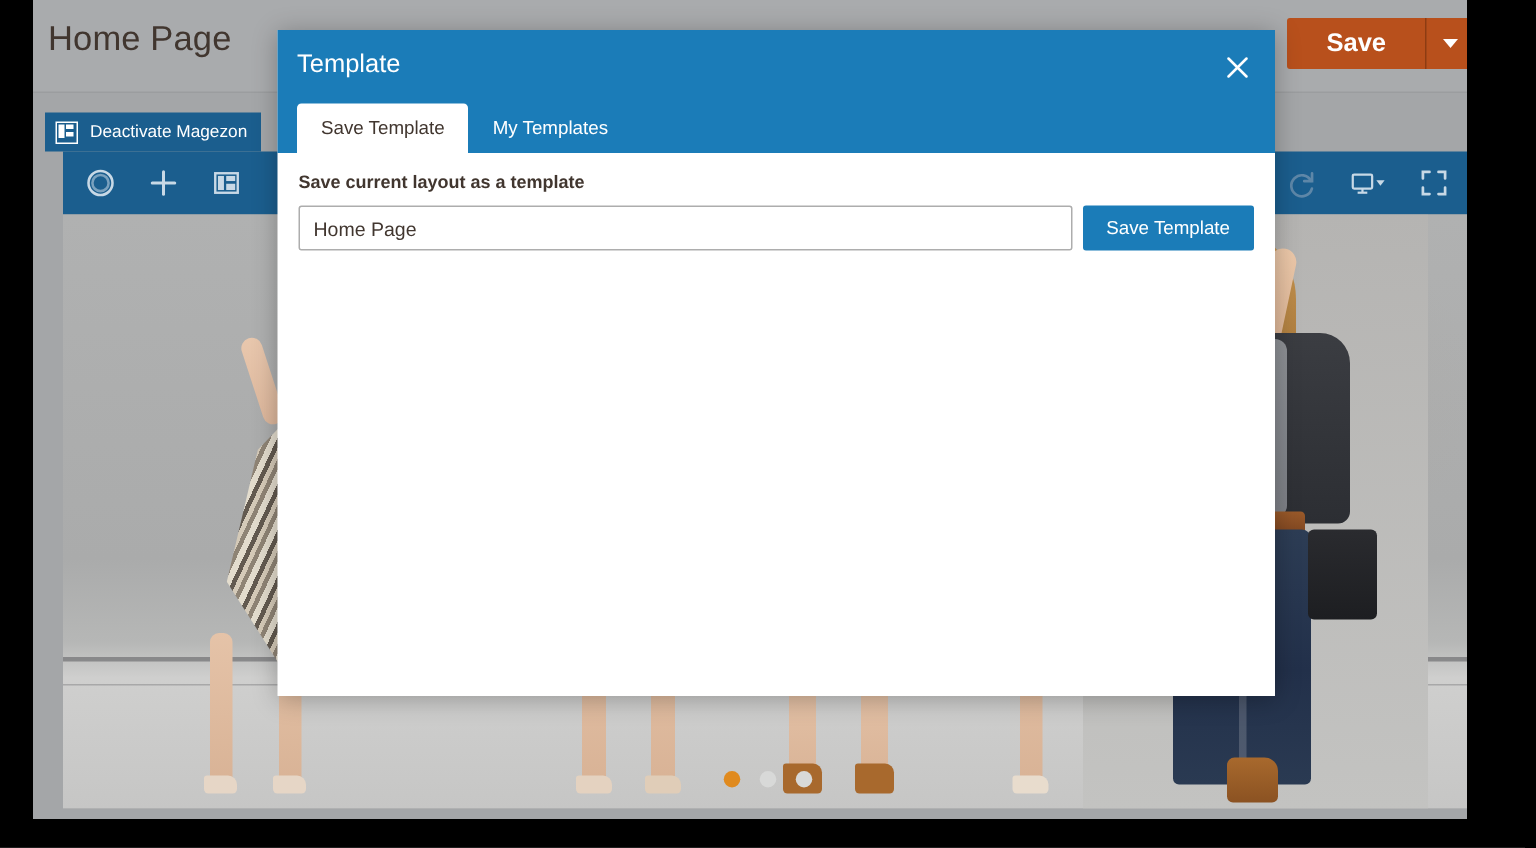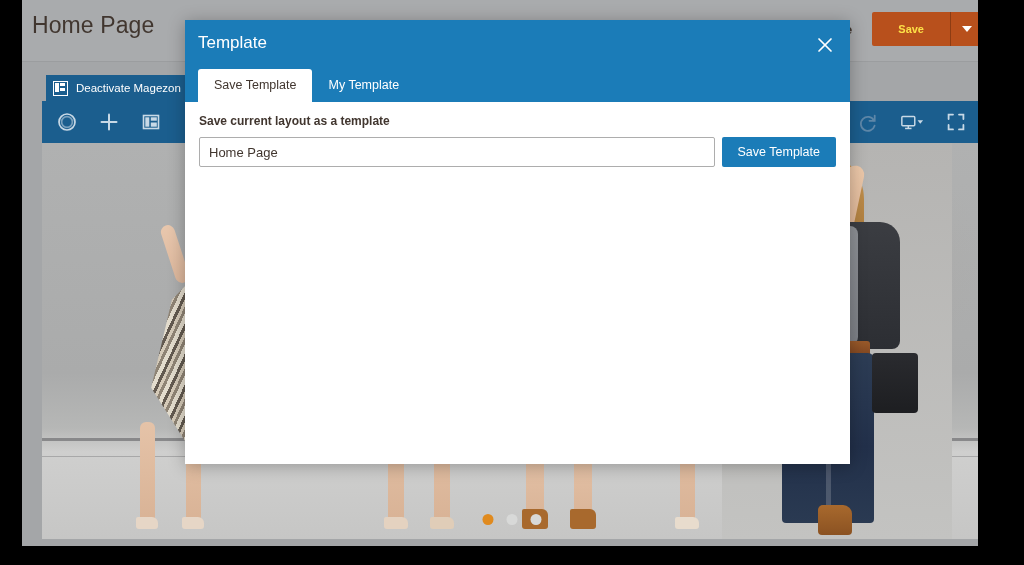--- a/index.html
+++ b/index.html
@@ -59,22 +59,22 @@
   }
   #save-split {
     display: flex;
     height: 34px;
     border-radius: 2px;
     overflow: hidden;
     cursor: pointer;
   }
   #save-button {
     background: #b8501c;
-    color: #fde047;
-    font-size: 11px;
+    color: #ffffff;
+    font-size: 17px;
     font-weight: 700;
     padding: 8px 26px;
     display: flex;
     align-items: center;
     border: none;
     cursor: pointer;
     font-family: "Liberation Sans", sans-serif;
   }
   #save-caret {
     background: #b8501c;
@@ -94,21 +94,21 @@
 
   
   #builder-area {
     position: absolute;
     left: 0; top: 62px;
     width: 980px; height: 484px;
     background: #a4a6a8;
   }
   #deactivate-row {
     position: absolute;
-    left: 24px; top: 13px;
+    left: 8px; top: 13px;
     height: 26px;
     display: flex;
     align-items: center;
   }
   #deactivate-button {
     display: flex;
     align-items: center;
     gap: 8px;
     background: #1b5e8e;
     height: 26px;
@@ -598,21 +598,21 @@
       <div id="modal-header">
         <div id="modal-title">Template</div>
         <div id="modal-close">
           <svg width="26" height="26" viewBox="0 0 26 26" fill="none" stroke="currentColor" stroke-width="1.7" stroke-linecap="round">
             <line x1="7" y1="7" x2="19" y2="19"></line>
             <line x1="19" y1="7" x2="7" y2="19"></line>
           </svg>
         </div>
         <div id="modal-tabs">
           <div class="tab active">Save Template</div>
-          <div class="tab">My Template</div>
+          <div class="tab">My Templates</div>
         </div>
       </div>
 
       <div id="modal-body">
         <div id="form-label">Save current layout as a template</div>
         <div id="form-row">
           <input id="template-name-input" type="text" value="Home Page" placeholder="Template name" style="">
           <button id="save-template-button">Save Template</button>
         </div>
       </div>

